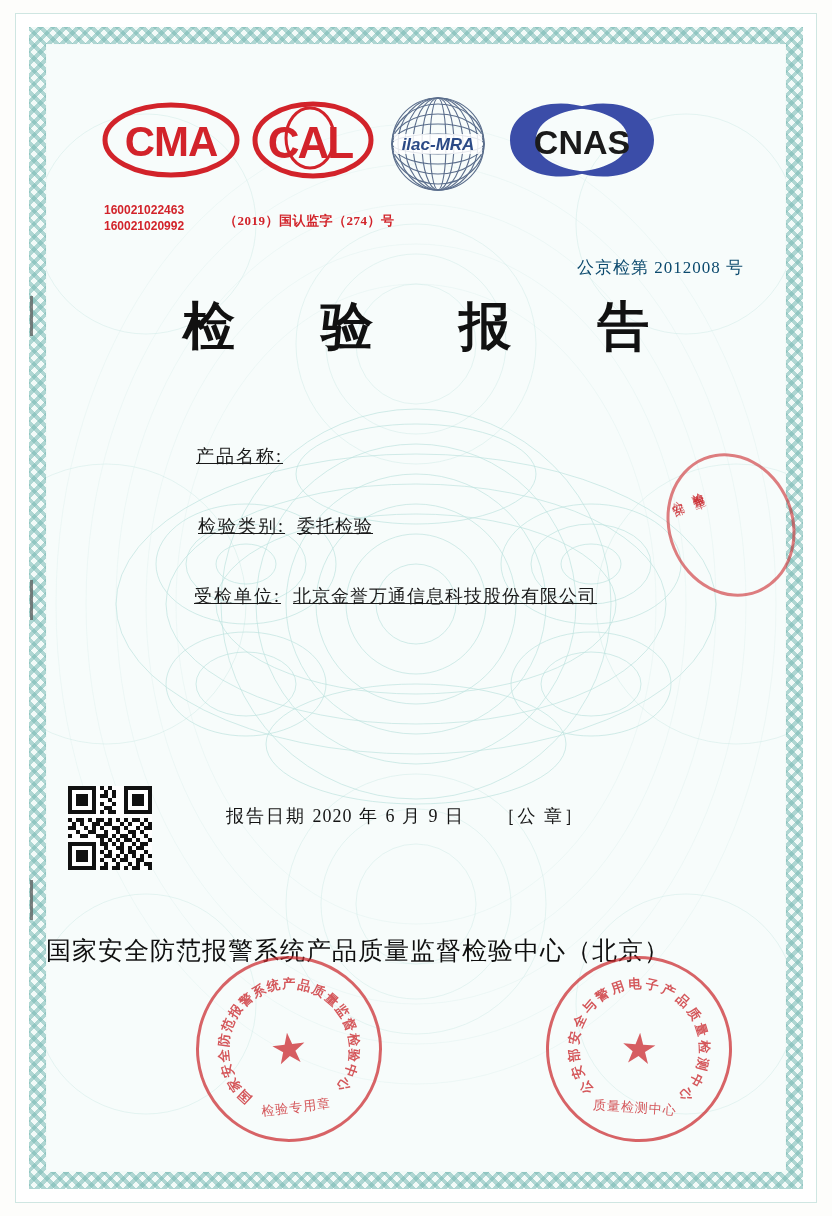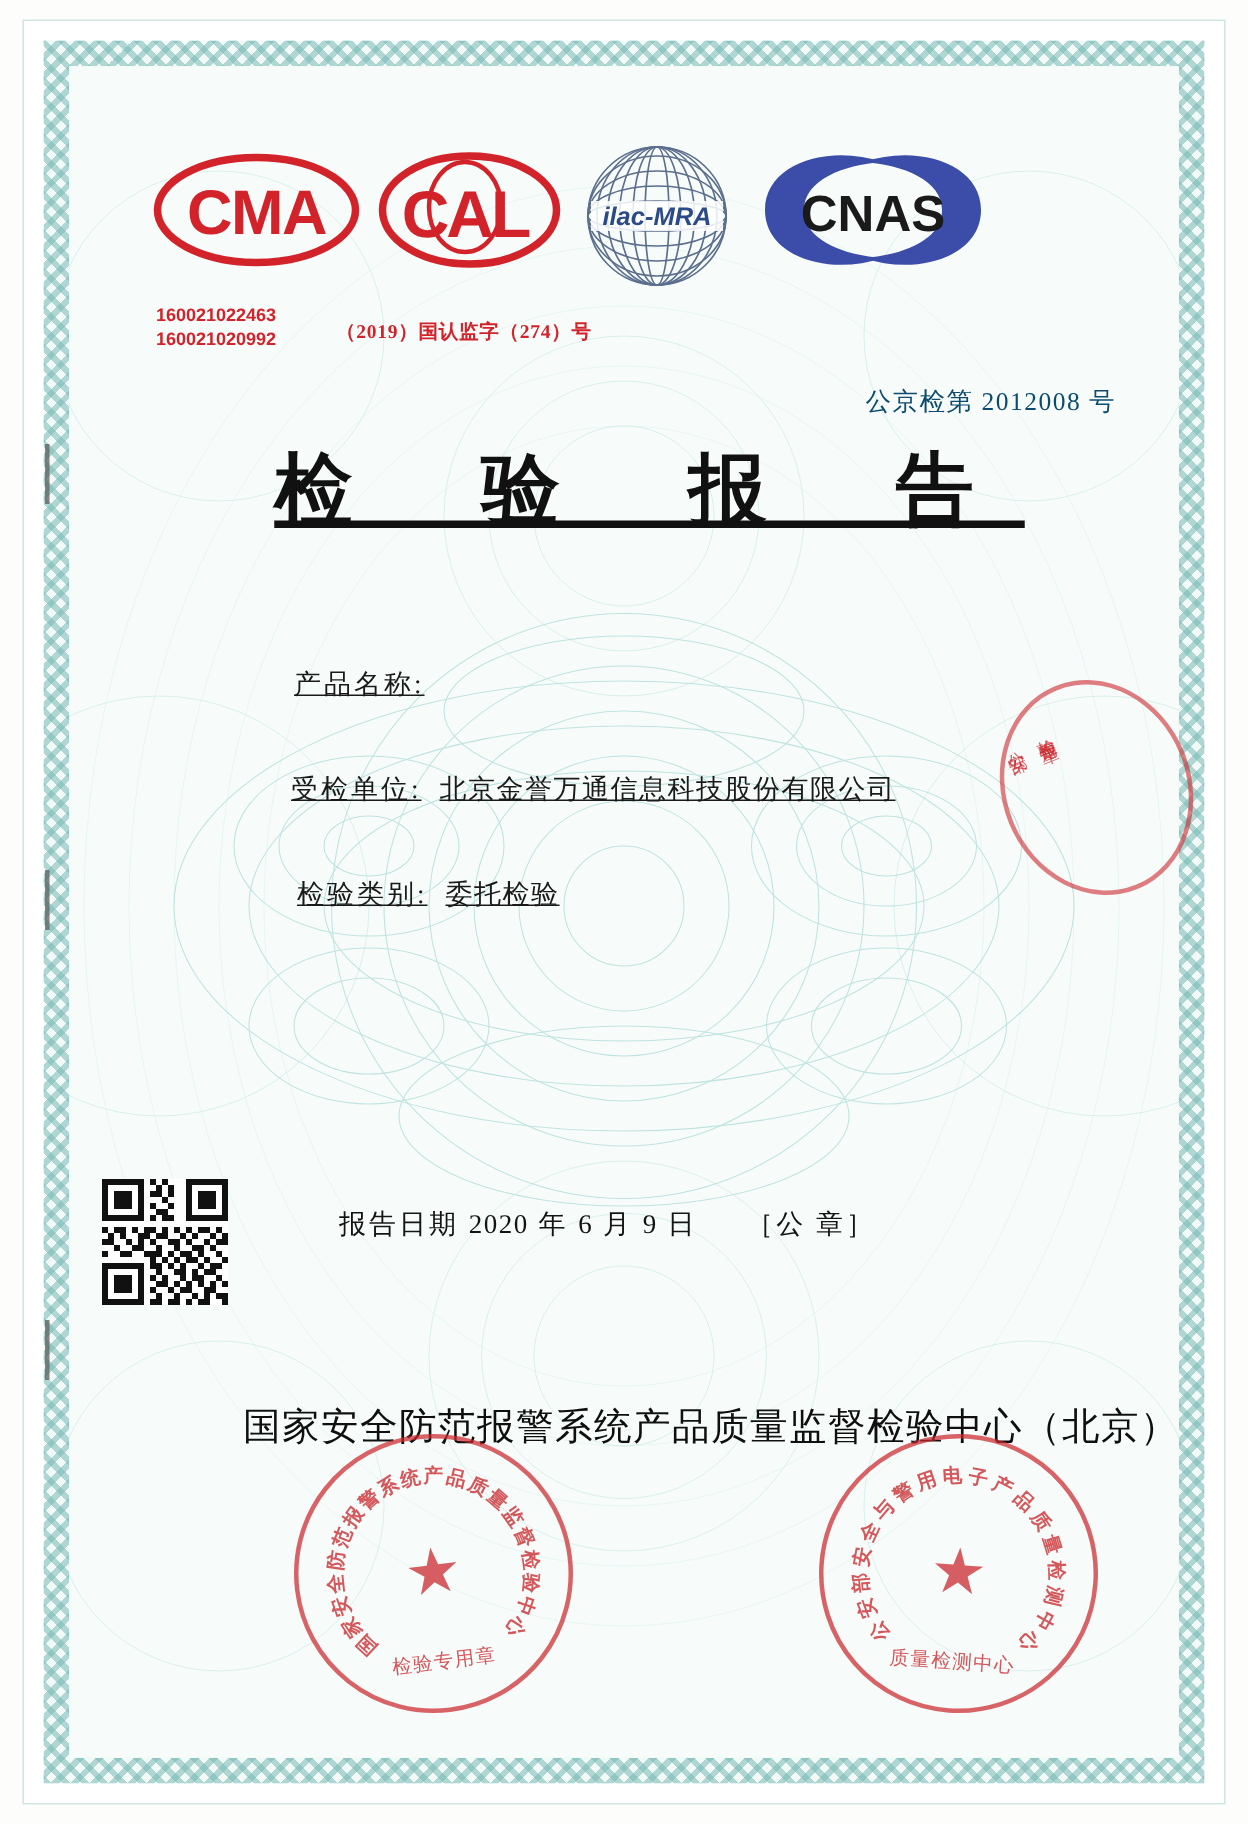--- a/index.html
+++ b/index.html
@@ -136,21 +136,20 @@
     left: 0;
     right: 0;
     top: 248px;
     text-align: center;
     font-size: 52px;
     letter-spacing: 34px;
     text-indent: 34px;
     color: #111111;
     font-family: "DejaVu Serif", serif;
     font-weight: bold;
-    text-decoration: underline;
   }
 
   
   .fields {
     position: absolute;
     left: 150px;
     top: 400px;
     width: 560px;
   }
   .field {
@@ -201,21 +200,21 @@
   }
   .date-row .num { letter-spacing: 1px; }
   .seal-slot { margin-left: 26px; letter-spacing: 2px; }
 
   
   .footer {
     position: absolute;
     left: 0;
     right: 0;
     top: 890px;
-    text-align: right;
+    text-align: left;
     color: #0f0f0f;
   }
   .footer .line1 {
     font-size: 25px;
     letter-spacing: 1px;
     font-family: "DejaVu Serif", serif;
   }
   .footer .line2 {
     font-size: 25px;
     letter-spacing: 1px;
@@ -425,27 +424,27 @@
     <div class="cert-approval">（2019）国认监字（274）号</div>
 
     <div class="report-no">公京检第 2012008 号</div>
 
     <div class="title">检 验 报 告</div>
 
     <div class="fields">
       <div class="field f1">
         <span class="field-label">产品名称:</span>
       </div>
+      <div class="field f4">
+        <span class="field-label">检验类别:</span>
+        <span class="field-value">委托检验</span>
+      </div>
       <div class="field f3">
         <span class="field-label">受检单位:</span>
         <span class="field-value">北京金誉万通信息科技股份有限公司</span>
-      </div>
-      <div class="field f4">
-        <span class="field-label">检验类别:</span>
-        <span class="field-value">委托检验</span>
       </div>
     </div>
 
     <div class="qr">
       <svg class="qr-grid" viewBox="0 0 21 21" shape-rendering="crispEdges">
         <rect width="21" height="21" fill="#ffffff"></rect>
         <g fill="#111111">
           <rect x="0" y="0" width="7" height="1"></rect>
             <rect x="0" y="6" width="7" height="1"></rect>
           <rect x="0" y="0" width="1" height="7"></rect>

